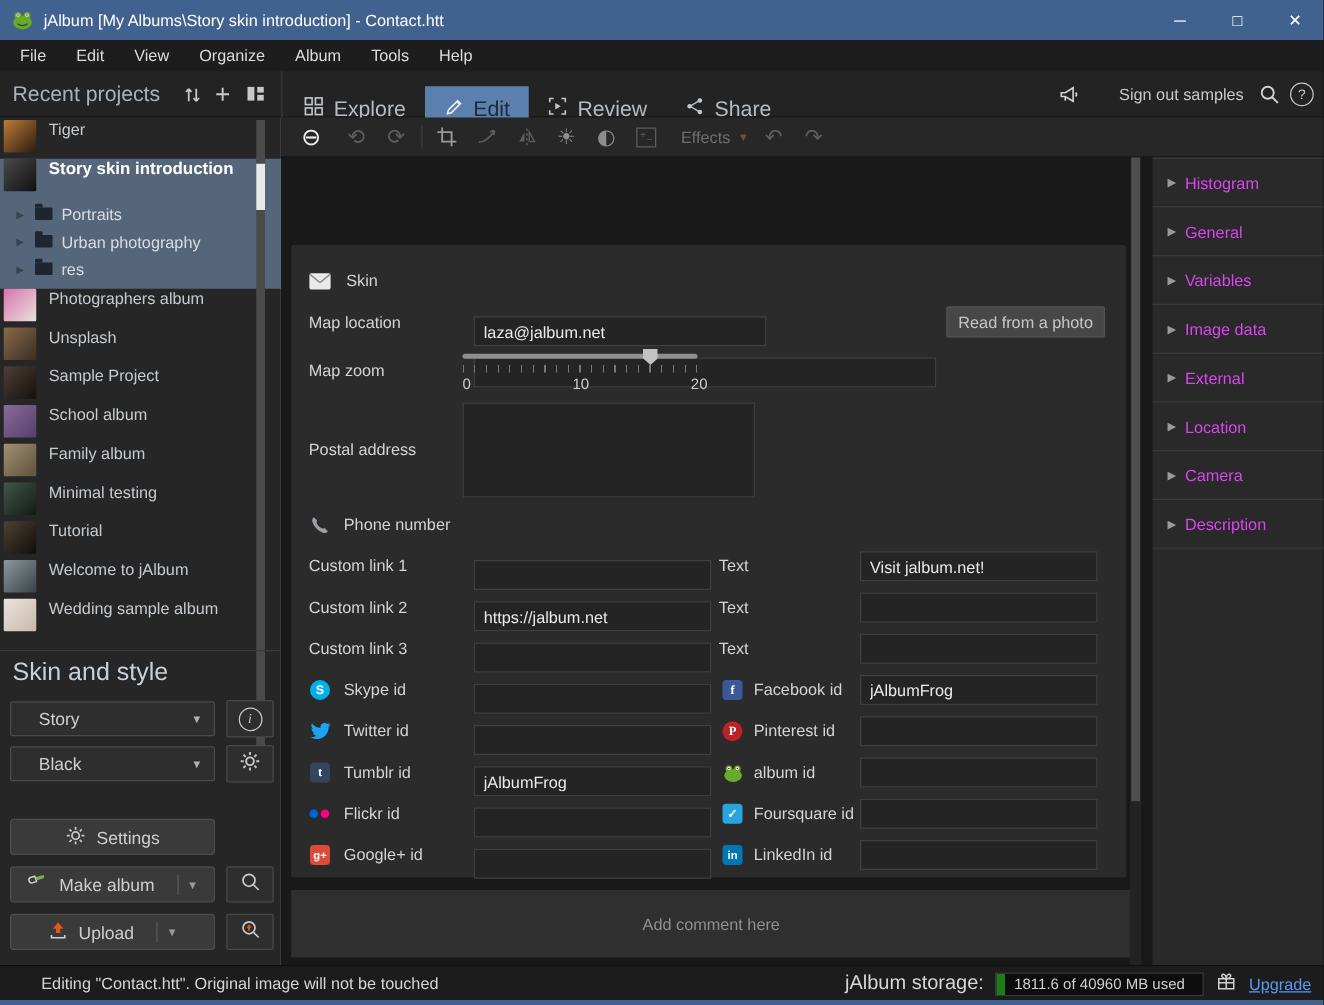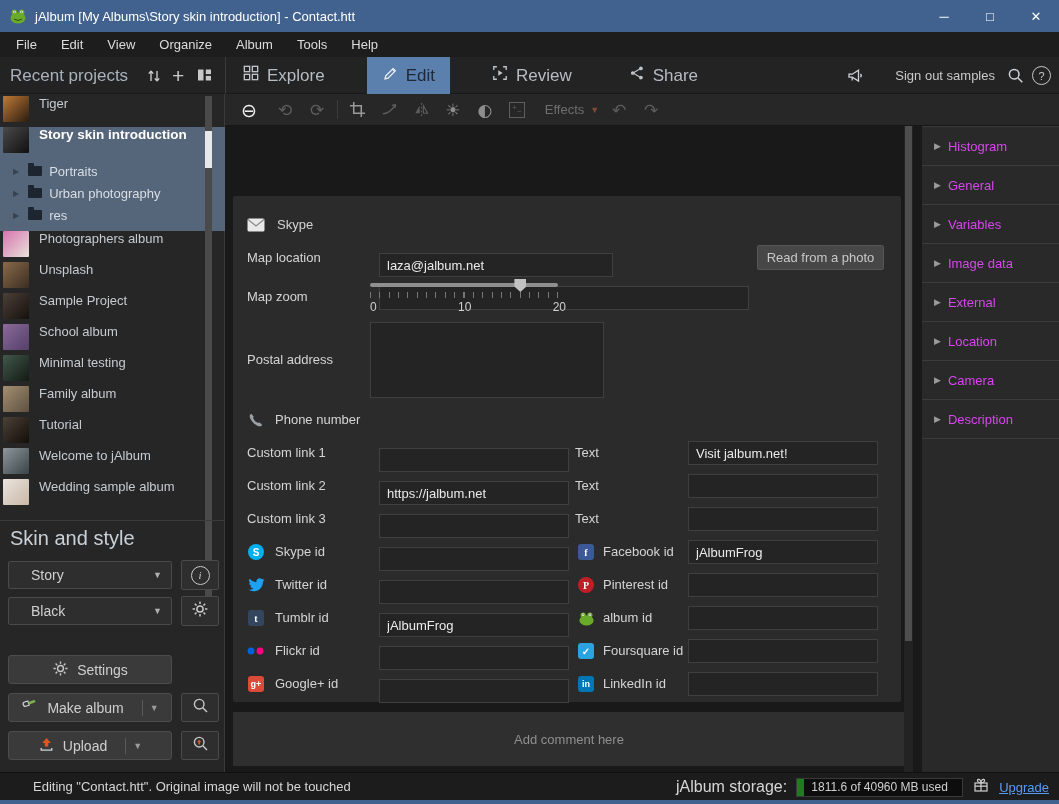--- a/index.html
+++ b/index.html
@@ -14,21 +14,21 @@
 
   
   #menubar{position:absolute;top:32px;left:0;width:1059px;height:25px;background:#1d1d1d;display:flex;align-items:center;padding-left:4px;box-sizing:border-box;}
   .menu-item{padding:0 12px;color:#dcdcdc;font-size:13px;line-height:25px;}
 
   
   .topband{position:absolute;top:57px;left:0;width:1059px;height:37px;background:#232323;border-bottom:1px solid #191919;box-sizing:border-box;}
   .recent-header{position:absolute;left:10px;top:0;height:37px;line-height:37px;color:#a9b2bc;font-size:17px;}
   .tb-icon{position:absolute;top:0;height:37px;display:flex;align-items:center;color:#c8c8c8;}
   .band-divider{position:absolute;left:225px;top:0;width:1px;height:37px;background:#3a3a3a;}
-  .tabs{position:absolute;left:228px;top:0;height:37px;display:flex;gap:27px;}
+  .tabs{position:absolute;left:228px;top:12px;height:37px;display:flex;}
   .tab{display:flex;align-items:center;gap:8px;padding:0 15px;height:37px;font-size:17px;color:#b6bcc3;}
   .tab.active{background:#5b80ad;color:#20293a;}
   .signout{position:absolute;right:64px;top:0;height:37px;line-height:37px;color:#c9c9c9;font-size:13px;}
   .circle-glyph{width:17px;height:17px;border:1.4px solid #c8c8c8;border-radius:50%;display:inline-flex;align-items:center;justify-content:center;font-size:11px;color:#c8c8c8;}
 
   
   .sidebar{position:absolute;top:94px;left:0;width:225px;height:678px;background:#262626;border-right:1px solid #3a3a3a;box-sizing:border-box;}
   #project-list{position:absolute;top:2px;left:0;width:225px;}
   .proj-row{display:flex;align-items:flex-start;height:31px;}
   .proj-row.main{height:33px;}
@@ -251,26 +251,26 @@
         </div>
         <div class="proj-row">
           <div class="thumb" style="background: linear-gradient(135deg, rgb(77, 64, 56), rgb(21, 16, 13));"></div>
           <span class="plabel">Sample Project</span>
         </div>
         <div class="proj-row">
           <div class="thumb" style="background: linear-gradient(135deg, rgb(138, 106, 154), rgb(84, 64, 106));"></div>
           <span class="plabel">School album</span>
         </div>
         <div class="proj-row">
+          <div class="thumb" style="background: linear-gradient(135deg, rgb(163, 144, 114), rgb(94, 81, 64));"></div>
+          <span class="plabel">Family album</span>
+        </div>
+        <div class="proj-row">
           <div class="thumb" style="background: linear-gradient(135deg, rgb(65, 88, 74), rgb(19, 26, 21));"></div>
           <span class="plabel">Minimal testing</span>
-        </div>
-        <div class="proj-row">
-          <div class="thumb" style="background: linear-gradient(135deg, rgb(163, 144, 114), rgb(94, 81, 64));"></div>
-          <span class="plabel">Family album</span>
         </div>
         <div class="proj-row">
           <div class="thumb" style="background: linear-gradient(135deg, rgb(76, 65, 54), rgb(18, 14, 10));"></div>
           <span class="plabel">Tutorial</span>
         </div>
         <div class="proj-row">
           <div class="thumb" style="background: linear-gradient(135deg, rgb(142, 151, 156), rgb(58, 67, 71));"></div>
           <span class="plabel">Welcome to jAlbum</span>
         </div>
         <div class="proj-row">
@@ -394,21 +394,21 @@
   <div class="canvas"></div>
   <div class="form-panel"></div>
 
   <div class="frow" style="top:212px">
     <span class="licon">
         <svg width="18" height="14" viewBox="0 0 18 14">
           <rect x="0.5" y="0.5" width="17" height="13" rx="1.5" fill="#e9e9e9"></rect>
           <path d="M1 1.5 L9 8 L17 1.5" stroke="#8a8a8a" stroke-width="1.2" fill="none"></path>
         </svg>
       </span>
-    <span class="flabel" style="left:44px">Skype</span>
+    <span class="flabel" style="left:44px">Skin</span>
     <input class="inp x137 w234" value="laza@jalbum.net" style="">
   </div>
 
   <div class="frow" style="top:245px">
     <span class="flabel" style="left:14px">Map location</span>
     <input class="inp x137 w370" value="" style="">
     <span class="read-btn">Read from a photo</span>
   </div>
 
   <div class="frow" style="top:276px;height:44px">

